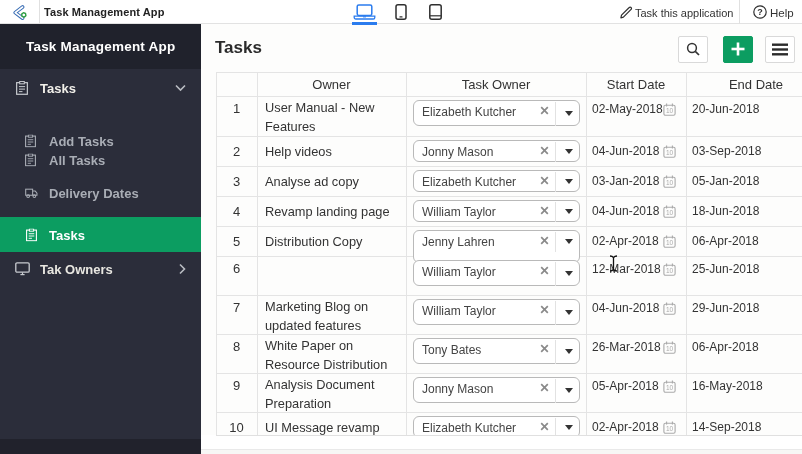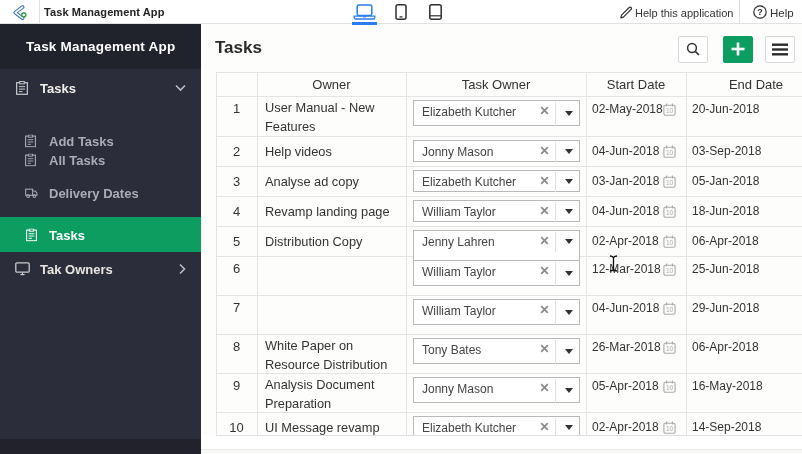--- a/index.html
+++ b/index.html
@@ -31,21 +31,21 @@
 .btn.green { background:#0c9d61; border-color:#0c9d61; }
 
 
 .vline { position:absolute; width:1px; background:#e4e4e4; }
 .hline { position:absolute; height:1px; background:#e4e4e4; }
 .cell { position:absolute; font-size:13px; color:#333; }
 .num { width:41px; text-align:center; }
 .th { font-size:13px; color:#333; text-align:center; }
 .task { line-height:18.5px; font-size:12.8px; }
 .date { white-space:nowrap; font-size:12px; }
-.dd { position:absolute; left:212px; width:167px; height:22px; border:1px solid #b9b9b9; background:#fff; border-radius:0; }
+.dd { position:absolute; left:212px; width:167px; height:22px; border:1px solid #b9b9b9; background:#fff; border-radius:6px; }
 .dd .t { position:absolute; left:8px; top:4px; font-size:12px; color:#444; white-space:nowrap; }
 .dd .x { position:absolute; left:126px; top:5px; }
 .dd .vl { position:absolute; left:141px; top:1px; width:1px; background:#e2e2e2; }
 .dd .ar { position:absolute; left:151px; width:0; height:0; border-left:4.5px solid transparent; border-right:4.5px solid transparent; border-top:5px solid #333; }
 .cal { position:absolute; }
 </style>
 </head>
 <body>
 
 <div id="topbar">
@@ -67,21 +67,21 @@
     <rect x="4.4" y="12.2" width="3.2" height="1.3" rx="0.6" fill="#2f2f2f"></rect>
   </svg>
   <svg style="position:absolute;left:429px;top:4px" width="13" height="16" viewBox="0 0 13 16">
     <rect x="0.8" y="0.8" width="11.4" height="14.4" rx="2" fill="none" stroke="#2f2f2f" stroke-width="1.5"></rect>
     <line x1="1" y1="11.8" x2="12" y2="11.8" stroke="#2f2f2f" stroke-width="1.2"></line>
   </svg>
 
   <svg style="position:absolute;left:620px;top:5px" width="13" height="14" viewBox="0 0 13 14">
     <path d="M1.5 10.2 L9.2 2.5 a1.3 1.3 0 0 1 1.9 0 l0 0 a1.3 1.3 0 0 1 0 1.9 L3.4 12.1 L0.9 12.8 Z" fill="none" stroke="#2f2f2f" stroke-width="1.2" stroke-linejoin="round"></path>
   </svg>
-  <div class="tb-right" style="left:635px">Help this application</div>
+  <div class="tb-right" style="left:635px">Task this application</div>
   <div class="sep" style="left:739px"></div>
   <svg style="position:absolute;left:753px;top:5px" width="14" height="14" viewBox="0 0 14 14">
     <circle cx="7" cy="7" r="6.2" fill="none" stroke="#2f2f2f" stroke-width="1.2"></circle>
     <text x="7" y="10.2" text-anchor="middle" font-size="9" font-weight="bold" fill="#2f2f2f" font-family="Liberation Sans">?</text>
   </svg>
   <div class="tb-right" style="left:770px;font-size:11.5px">Help</div>
 </div>
 <div id="blue-ind"></div>
 
 <div id="sidebar">
@@ -310,20 +310,21 @@
   <div class="cell date" style="left:391px;top:238px">12-Mar-2018</div>
 <svg class="cal" style="left:462px;top:239px" width="13" height="13" viewBox="0 0 13 13">
       <rect x="0.9" y="2.2" width="11.2" height="10" rx="1.5" fill="none" stroke="#aaa" stroke-width="1.1"></rect>
       <line x1="3.6" y1="0.6" x2="3.6" y2="3.4" stroke="#aaa" stroke-width="1.1"></line>
       <line x1="9.4" y1="0.6" x2="9.4" y2="3.4" stroke="#aaa" stroke-width="1.1"></line>
       <text x="6.6" y="10.3" text-anchor="middle" font-size="6.5" fill="#aaa" font-family="Liberation Sans">10</text>
     </svg>
   <div class="cell date" style="left:491px;top:238px">25-Jun-2018</div>
 
   <div class="cell num" style="left:15px;top:276px">7</div>
+  <div class="cell task" style="left:64px;top:274px">Marketing Blog on<br>updated features</div>
   <div class="dd" style="top:275px;height:26px">
       <span class="t">William Taylor</span>
       <svg class="x" width="9" height="9" viewBox="0 0 9 9">
         <path d="M1.2 1.2 L7.8 7.8 M7.8 1.2 L1.2 7.8" stroke="#8a8a8a" stroke-width="1.7"></path>
       </svg>
       <span class="vl" style="height:24px"></span>
       <span class="ar" style="top:10px"></span>
     </div>
   <div class="cell date" style="left:391px;top:277px">04-Jun-2018</div>
 <svg class="cal" style="left:462px;top:278px" width="13" height="13" viewBox="0 0 13 13">

